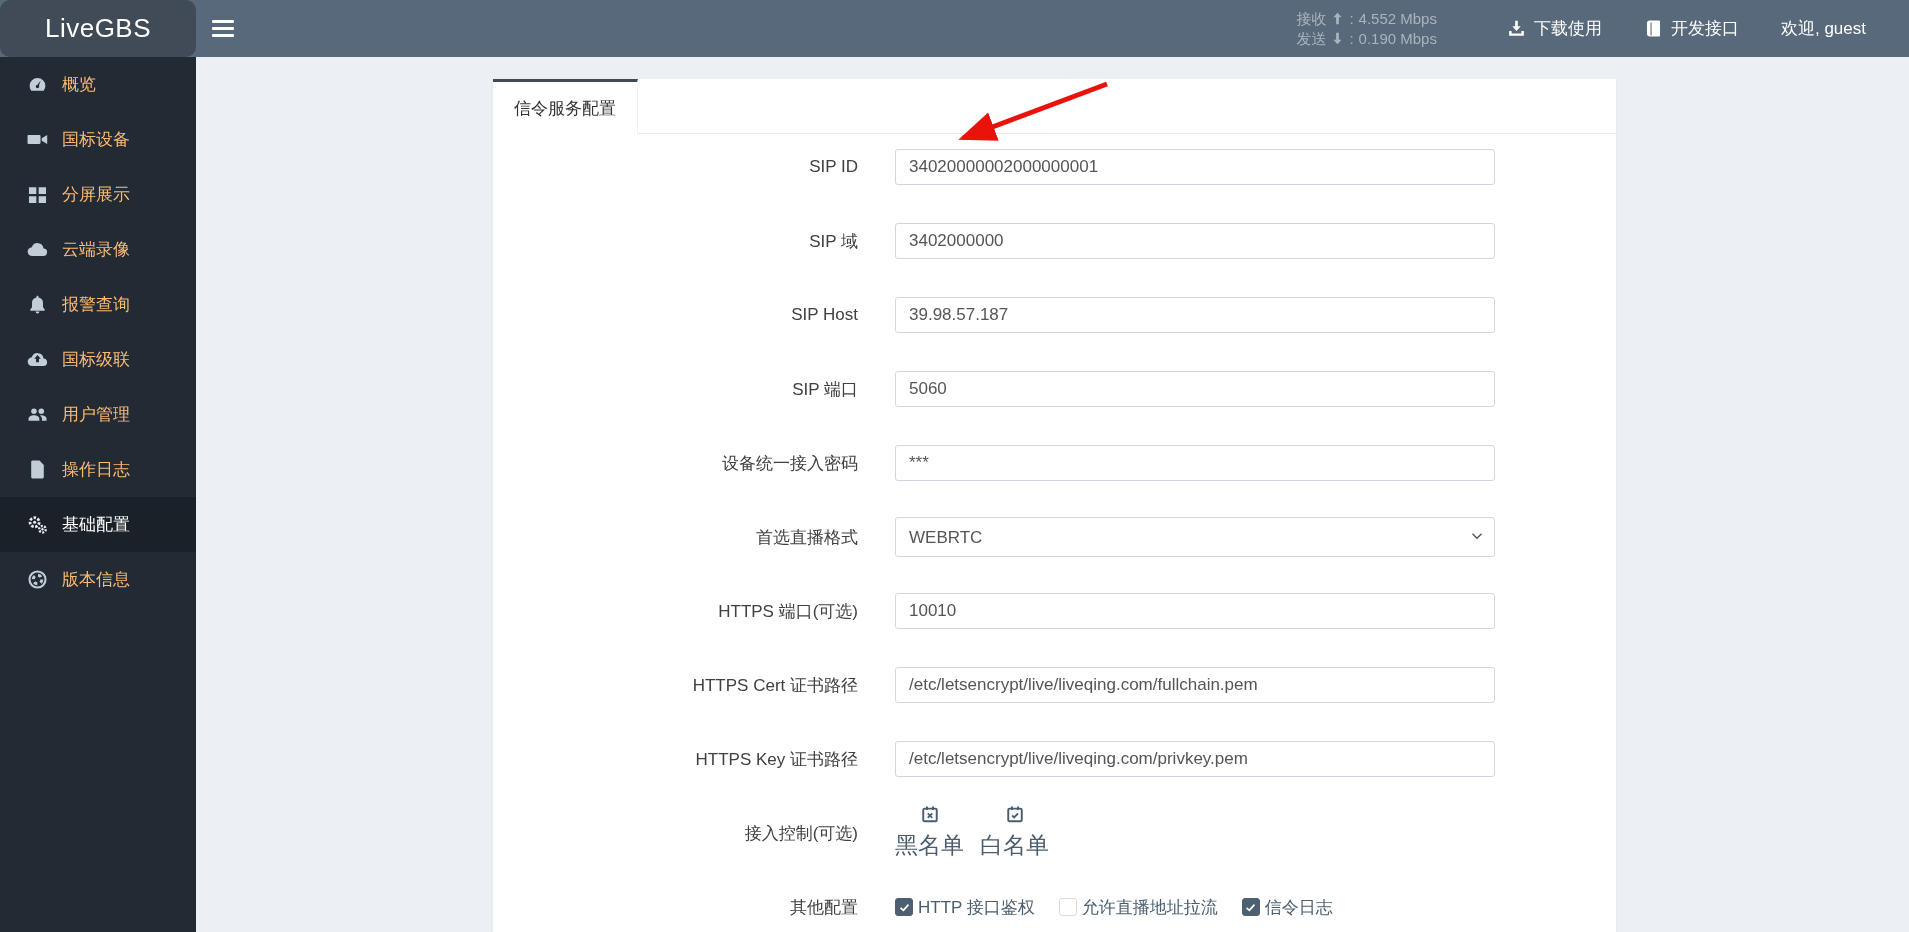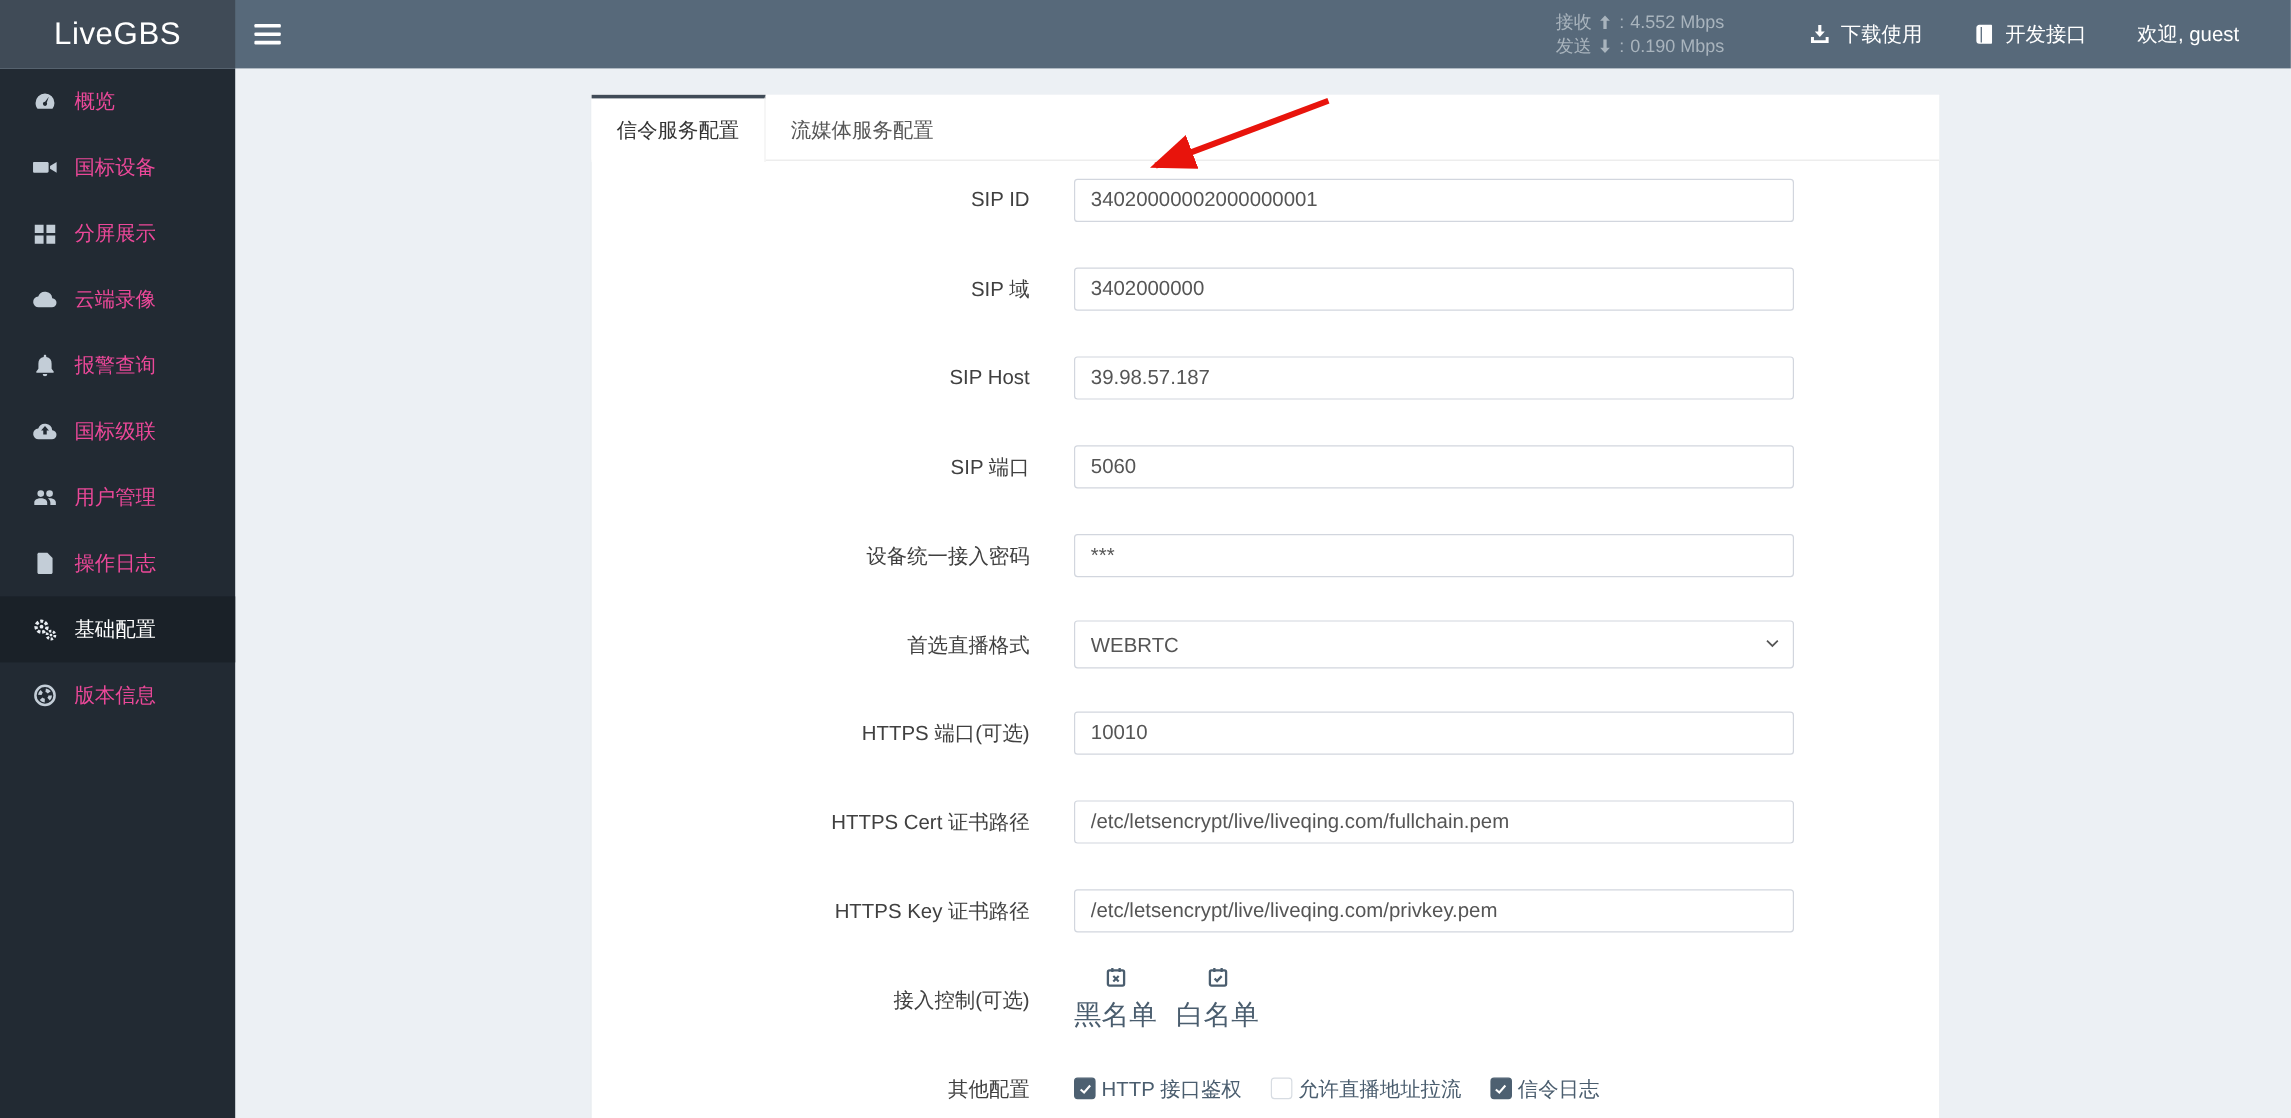--- a/index.html
+++ b/index.html
@@ -3,39 +3,39 @@
 <meta charset="utf-8">
 <style>
   * { margin:0; padding:0; box-sizing:border-box; }
   html,body { width:1909px; height:932px; overflow:hidden; background:#ecf0f4;
               font-family:"Liberation Sans","DejaVu Sans",sans-serif; }
 
   
   .header { position:absolute; top:0; left:0; width:1909px; height:57px; background:#57697a; z-index:20; }
   .logo-box { position:absolute; left:0; top:0; width:196px; height:57px; background:#404b57;
               color:#fff; font-size:26px; display:flex; align-items:center; justify-content:center;
-              letter-spacing:.5px; }
+              letter-spacing:.5px;border-radius:10px; }
   .hamburger { position:absolute; left:196px; top:0; width:54px; height:57px; display:flex;
                align-items:center; justify-content:center; cursor:pointer; }
   .hamburger .bars { display:flex; flex-direction:column; gap:4px; }
   .hamburger .bars div { width:22px; height:3px; background:#fff; border-radius:1px; }
   .header-right { position:absolute; right:0; top:0; height:57px; display:flex; align-items:center;
                   padding-right:22px;gap:15px; }
   .net-stats { text-align:right; color:#a9b4bd; font-size:15px; line-height:20px; margin-right:34px; }
   .net-line { display:flex; align-items:center; justify-content:flex-end; gap:5px; }
   .net-line .dir-ico { width:13px; height:13px; display:inline-flex; }
   .hnav { display:flex; align-items:center; }
   .hnav-item { color:#fff; font-size:17px; display:flex; align-items:center; gap:8px;
                padding:0 21px; height:57px; cursor:pointer; }
   .hnav-item .hico { width:19px; height:19px; display:inline-flex; color:#fff; }
 
   
   .sidebar { position:absolute; left:0; top:57px; width:196px; height:875px; background:#222a33; z-index:10; }
   .side-item { height:55px; display:flex; align-items:center; padding-left:27px; cursor:pointer;
-               color:#ec4899; font-size:17px; }
+               color:#fdba74; font-size:17px; }
   .side-item .sico { width:21px; height:21px; margin-right:14px; display:inline-flex; color:#c3cdd7; flex:none; }
   .side-item.active { background:#1a2128; color:#ffffff; }
   .side-item.active .sico { color:#e8edf2; }
 
   
   .main { position:absolute; left:196px; top:57px; width:1713px; height:875px; background:#ecf0f4; }
   .card { position:absolute; left:297px; top:22px; width:1123px; height:853px; background:#ffffff;
           box-shadow:0 1px 2px rgba(0,0,0,.06); }
   .tabbar { display:flex; border-bottom:1px solid #e9e9e9; height:55px; background:#fff; }
   .tab { font-size:17px; padding:0 21px; display:flex; align-items:center; cursor:pointer;
@@ -217,23 +217,20 @@
       </span>
       <span>版本信息</span>
     </div>
   </div>
 
 <div class="main">
   <div class="card">
     <div class="tabbar" id="tabbar">
         <div class="tab active">
           <span>信令服务配置</span>
-        </div>
-        <div class="tab">
-          <span>流媒体服务配置</span>
         </div>
       </div>
     <div class="form" id="form">
         <div class="frow">
           <div class="flabel">SIP ID</div>
           <div class="fctrl">
             <input class="tinput" type="text" value="34020000002000000001" style="">
           </div>
         </div>
         <div class="frow">

